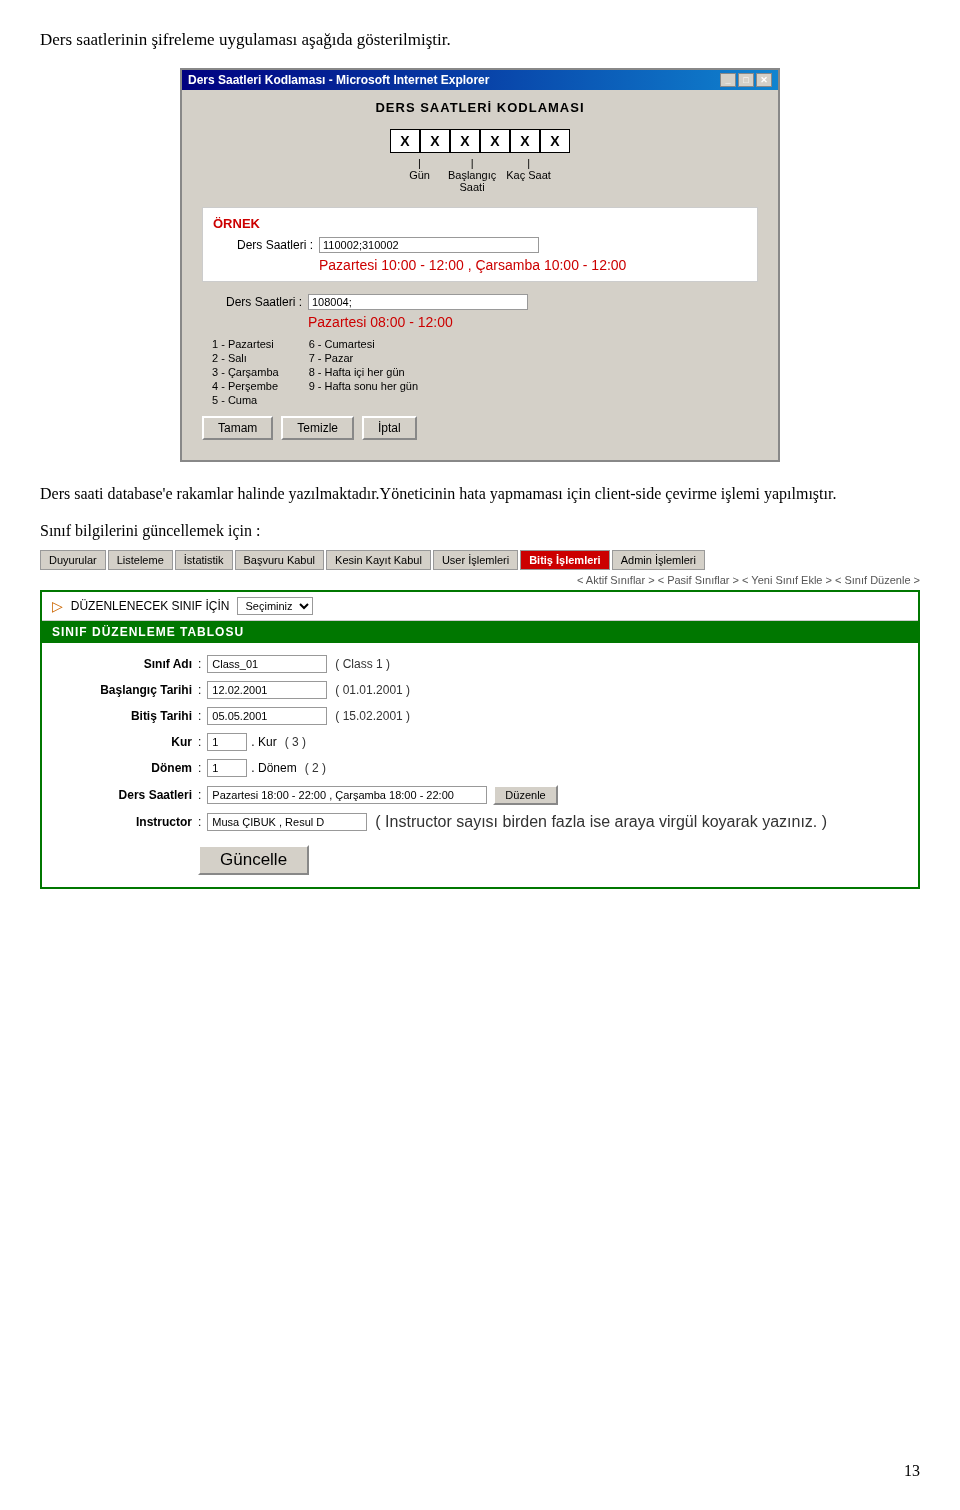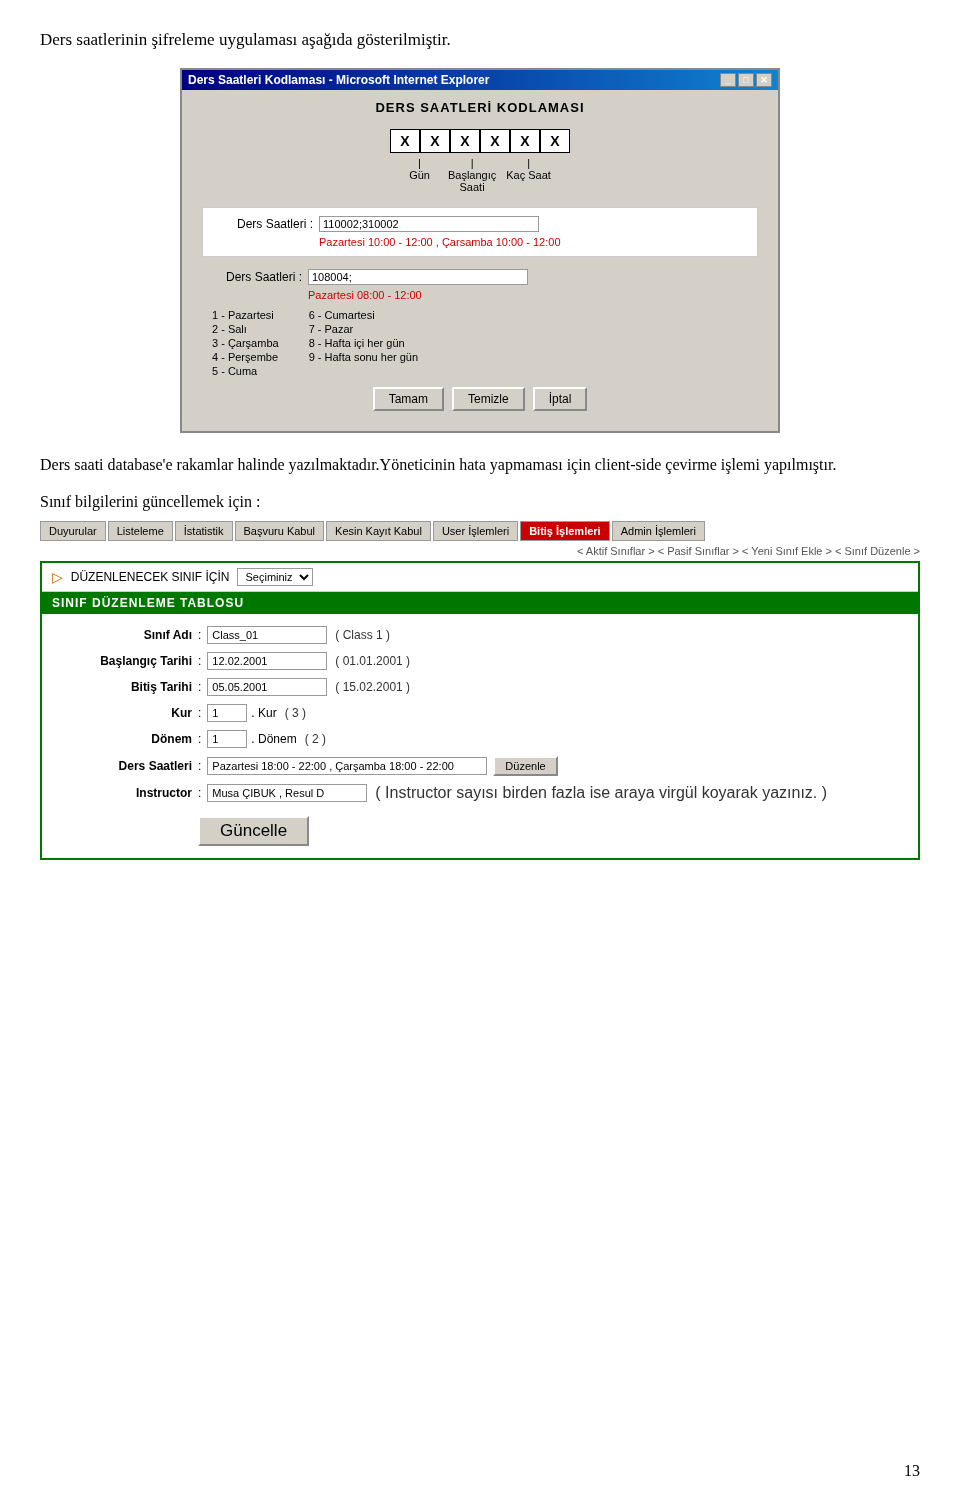--- a/index.html
+++ b/index.html
@@ -123,21 +123,21 @@
     .form-input {
       border: 1px solid #999;
       padding: 1px 3px;
       font-size: 11px;
       background: #fff;
       width: 220px;
     }
 
     .decoded-text {
       color: #cc0000;
-      font-size: 11px;
+      font-size: 14px;
       margin-top: 2px;
       margin-left: 106px;
     }
 
     .day-list {
       display: flex;
       gap: 30px;
       font-size: 11px;
       margin: 8px 0 8px 10px;
     }
@@ -145,21 +145,20 @@
     .day-column {
       display: flex;
       flex-direction: column;
       gap: 2px;
     }
 
     .button-row {
       display: flex;
       gap: 8px;
       margin-top: 10px;
-      justify-content: center;
     }
 
     .ie-button {
       background: #d4d0c8;
       border: 2px solid;
       border-color: #fff #888 #888 #fff;
       padding: 3px 14px;
       font-size: 12px;
       cursor: pointer;
       font-family: Arial, sans-serif;
@@ -373,20 +372,21 @@
           <div>Başlangıç<br>Saati</div>
         </div>
         <div style="text-align:center;">
           <div>|</div>
           <div>Kaç Saat</div>
         </div>
       </div>
     </div>
 
     <div class="ornek-section">
+      <div class="ornek-label">ÖRNEK</div>
       <div class="form-row">
         <span class="form-label">Ders Saatleri  :</span>
         <input class="form-input" value="110002;310002" readonly="" style="">
       </div>
       <div class="decoded-text">Pazartesi 10:00 - 12:00 , Çarsamba 10:00 - 12:00</div>
     </div>
 
     <div style="margin-bottom:8px;">
       <div class="form-row">
         <span class="form-label">Ders Saatleri  :</span>

